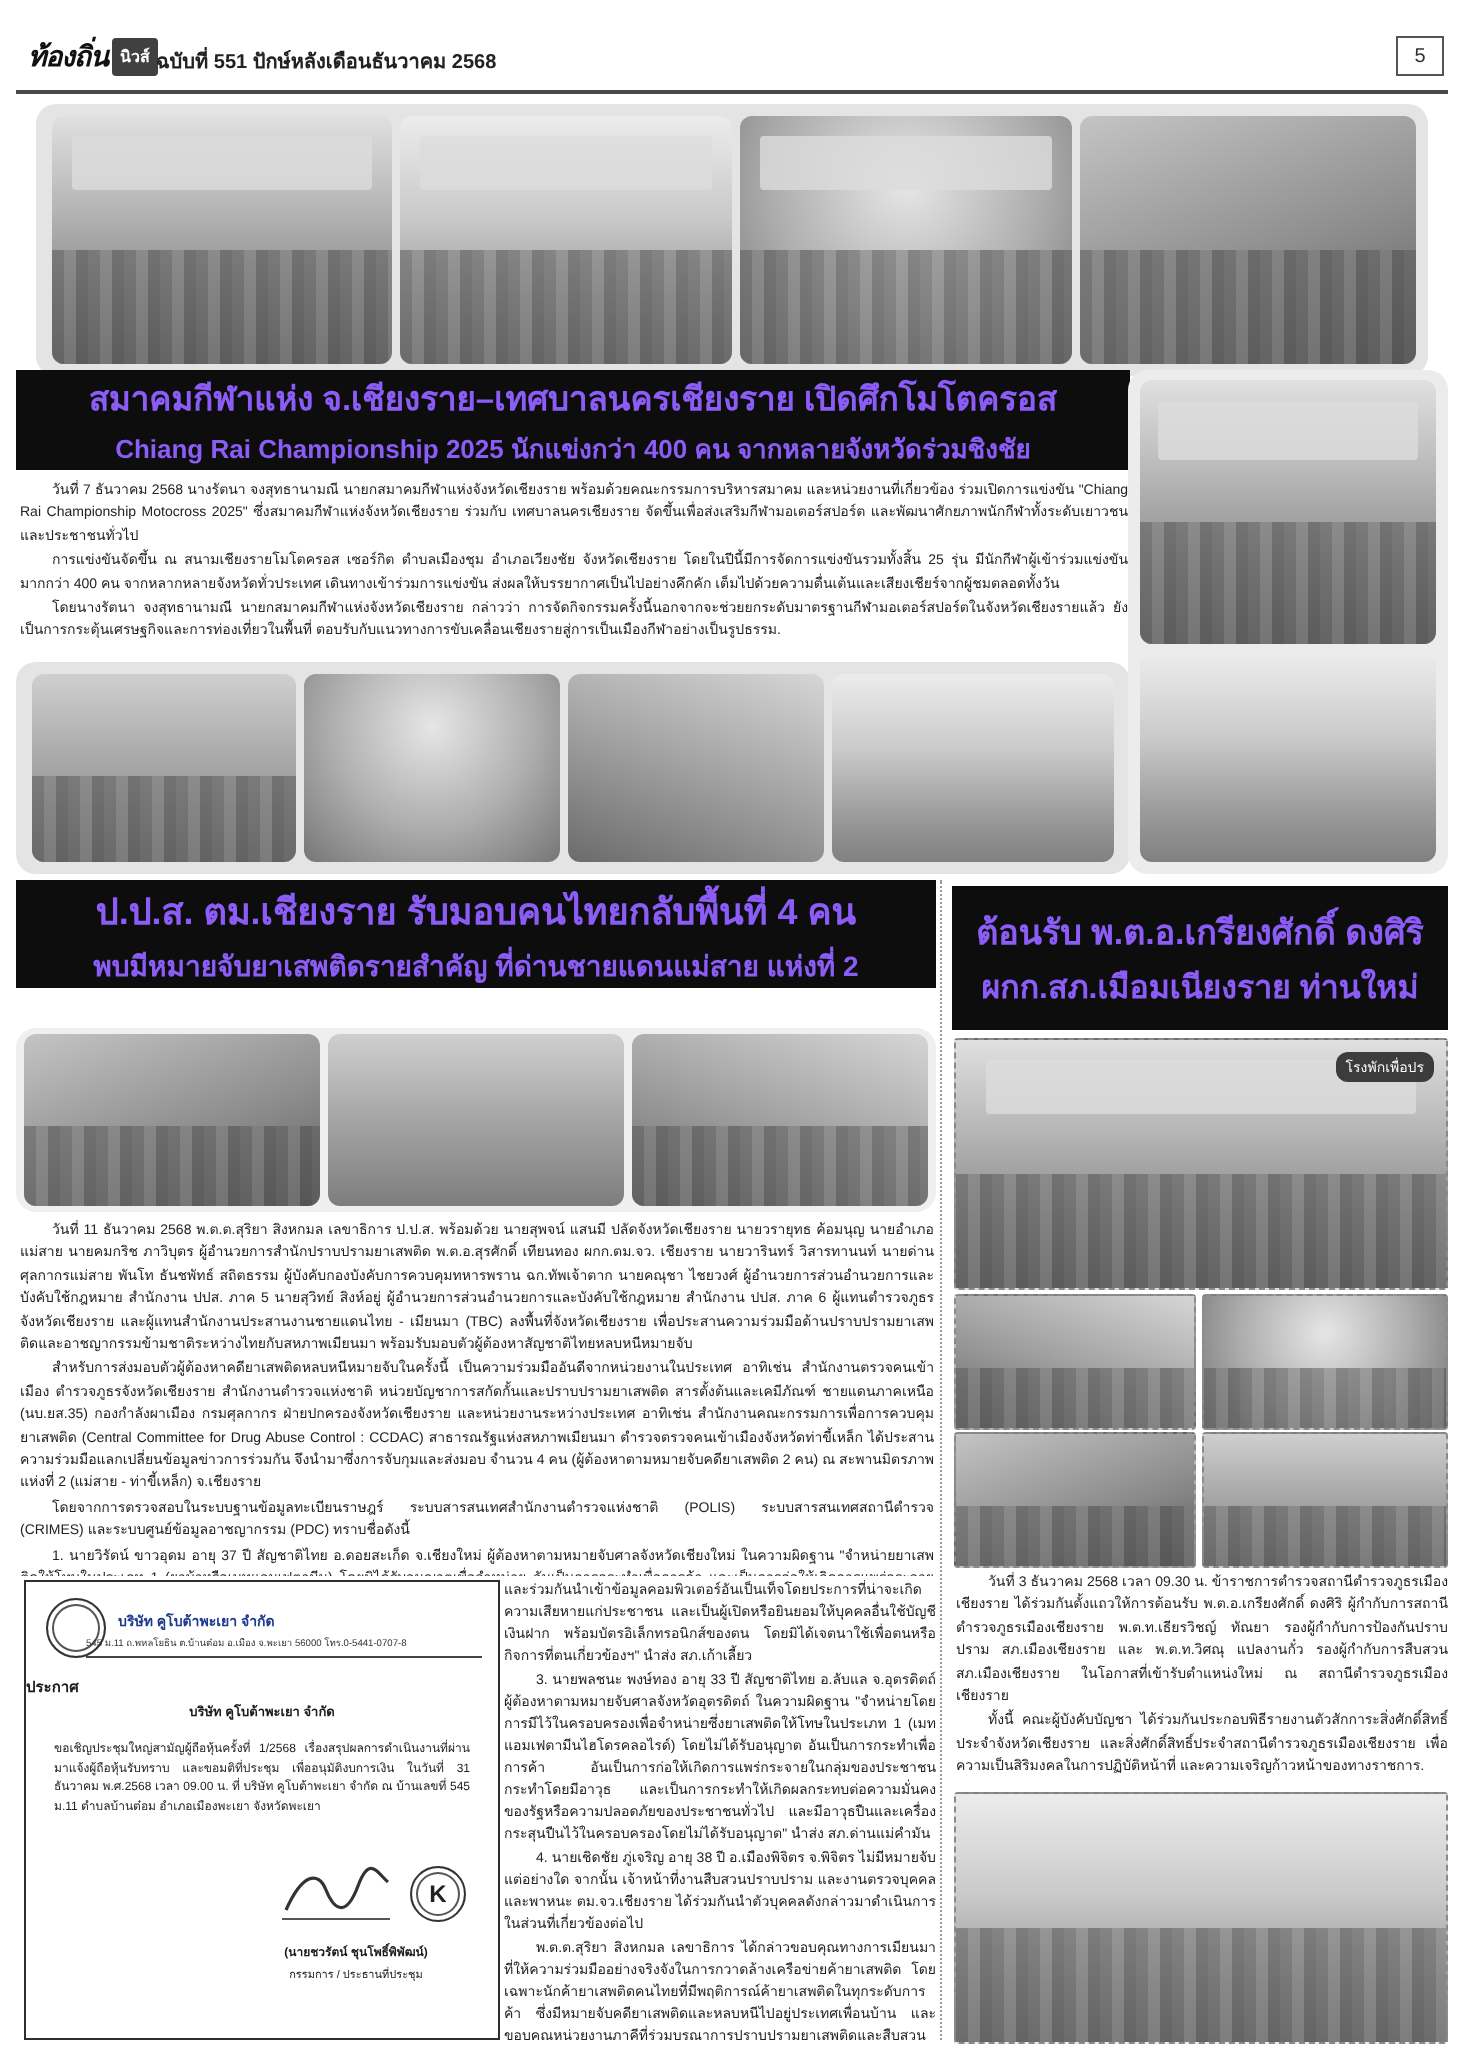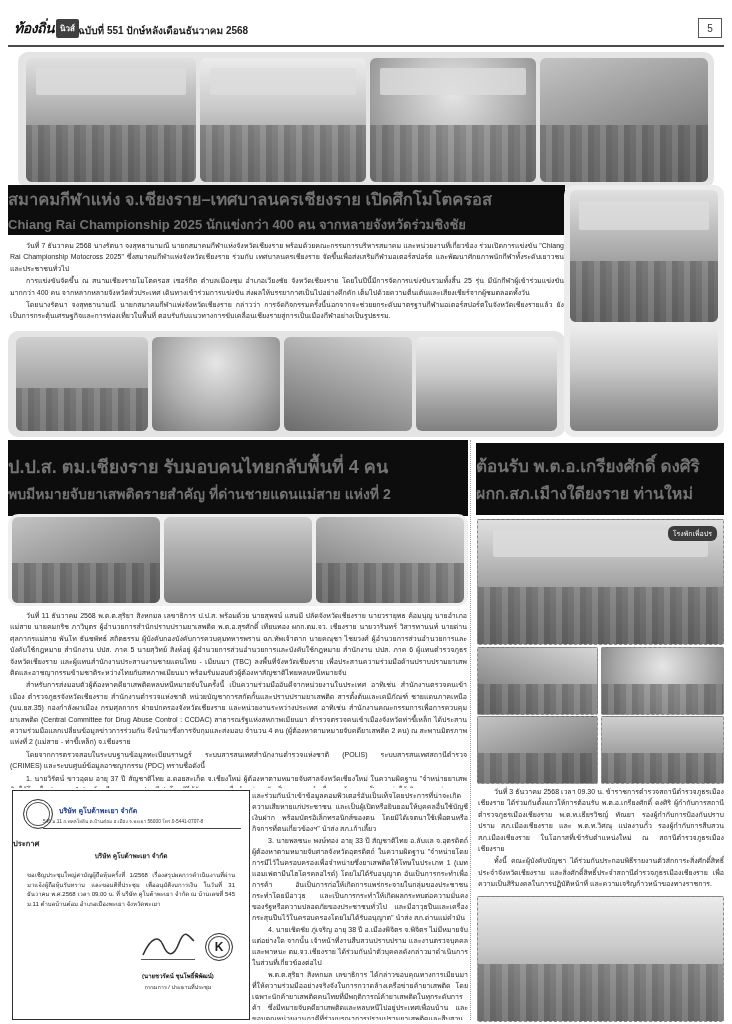--- a/index.html
+++ b/index.html
@@ -21,21 +21,21 @@
   .g2{background:linear-gradient(180deg,#cfcfcf 0%,#a9a9a9 45%,#7d7d7d 100%);}
   .g3{background:radial-gradient(circle at 50% 28%,#e6e6e6 0%,#adadad 55%,#767676 100%);}
   .g4{background:linear-gradient(180deg,#ececec 0%,#cacaca 40%,#9c9c9c 75%,#808080 100%);}
   .g5{background:linear-gradient(200deg,#d6d6d6 0%,#a2a2a2 50%,#6b6b6b 100%);}
   .g6{background:linear-gradient(160deg,#c4c4c4 0%,#8f8f8f 55%,#5f5f5f 100%);}
   .ph.dashed{border:1px dashed #8a8a8a;border-radius:2px;}
   .ph .crowd{position:absolute;bottom:0;left:0;right:0;height:46%;
              background:repeating-linear-gradient(90deg,#5a5a5a 0 6px,#7a7a7a 6px 12px,#4c4c4c 12px 18px);opacity:.55;}
   .ph .banner{position:absolute;top:8%;left:6%;right:6%;height:22%;background:#dcdcdc;opacity:.8;border-radius:2px;}
   
-  .hl{position:absolute;background:#0d0d0d;color:#737373;text-align:left;
+  .hl{position:absolute;background:#0d0d0d;color:#8b5cf6;text-align:center;
       display:flex;flex-direction:column;justify-content:center;gap:2px;}
   .hl .l1{font-weight:bold;}
   .hl .l2{font-weight:bold;}
   
   .body-txt{position:absolute;font-size:7px;line-height:11.4px;text-align:justify;color:#222;overflow:hidden;}
   .body-txt p{margin:0 0 1px 0;text-indent:16px;}
   .body-txt p.noindent{text-indent:0;}
   
   .vdot{position:absolute;border-left:1px dotted #9a9a9a;}
   
@@ -105,21 +105,21 @@
   </div>
 
   <div class="strip" style="left:564px;top:185px;width:160px;height:252px;background:#ececec;">
     <div class="ph g1" style="left:6px;top:5px;width:148px;height:132px;">
         <div class="banner"></div>
         <div class="crowd"></div>
       </div>
     <div class="ph g4" style="left:6px;top:142px;width:148px;height:104px;"></div>
   </div>
 
-  <div class="hl" style="left:8px;top:440px;width:460px;height:76px;">
+  <div class="hl" style="left:8px;top:440px;width:460px;height:54px;">
     <div class="l1" style="font-size:18px;">ป.ป.ส. ตม.เชียงราย รับมอบคนไทยกลับพื้นที่  4 คน</div>
     <div class="l2" style="font-size:14px;">พบมีหมายจับยาเสพติดรายสำคัญ ที่ด่านชายแดนแม่สาย แห่งที่ 2</div>
   </div>
   <div class="strip" style="left:8px;top:514px;width:460px;height:92px;background:#efefef;">
     <div class="ph g6" style="left:4px;top:3px;width:148px;height:86px;">
         <div class="crowd"></div>
       </div>
     <div class="ph g2" style="left:156px;top:3px;width:148px;height:86px;"></div>
     <div class="ph g5" style="left:308px;top:3px;width:148px;height:86px;">
         <div class="crowd"></div>
@@ -153,21 +153,21 @@
     <p class="noindent">และร่วมกันนำเข้าข้อมูลคอมพิวเตอร์อันเป็นเท็จโดยประการที่น่าจะเกิดความเสียหายแก่ประชาชน และเป็นผู้เปิดหรือยินยอมให้บุคคลอื่นใช้บัญชีเงินฝาก พร้อมบัตรอิเล็กทรอนิกส์ของตน โดยมิได้เจตนาใช้เพื่อตนหรือกิจการที่ตนเกี่ยวข้องฯ" นำส่ง สภ.เก้าเลี้ยว</p>
     <p>3. นายพลชนะ พงษ์ทอง อายุ 33 ปี สัญชาติไทย อ.ลับแล จ.อุตรดิตถ์ ผู้ต้องหาตามหมายจับศาลจังหวัดอุตรดิตถ์ ในความผิดฐาน "จำหน่ายโดยการมีไว้ในครอบครองเพื่อจำหน่ายซึ่งยาเสพติดให้โทษในประเภท 1 (เมทแอมเฟตามีนไฮโดรคลอไรด์) โดยไม่ได้รับอนุญาต อันเป็นการกระทำเพื่อการค้า อันเป็นการก่อให้เกิดการแพร่กระจายในกลุ่มของประชาชน กระทำโดยมีอาวุธ และเป็นการกระทำให้เกิดผลกระทบต่อความมั่นคงของรัฐหรือความปลอดภัยของประชาชนทั่วไป และมีอาวุธปืนและเครื่องกระสุนปืนไว้ในครอบครองโดยไม่ได้รับอนุญาต" นำส่ง สภ.ด่านแม่คำมัน</p>
     <p>4. นายเชิดชัย ภู่เจริญ อายุ 38 ปี อ.เมืองพิจิตร จ.พิจิตร ไม่มีหมายจับแต่อย่างใด จากนั้น เจ้าหน้าที่งานสืบสวนปราบปราม และงานตรวจบุคคลและพาหนะ ตม.จว.เชียงราย ได้ร่วมกันนำตัวบุคคลดังกล่าวมาดำเนินการในส่วนที่เกี่ยวข้องต่อไป</p>
     <p>พ.ต.ต.สุริยา สิงหกมล เลขาธิการ ได้กล่าวขอบคุณทางการเมียนมาที่ให้ความร่วมมืออย่างจริงจังในการกวาดล้างเครือข่ายค้ายาเสพติด โดยเฉพาะนักค้ายาเสพติดคนไทยที่มีพฤติการณ์ค้ายาเสพติดในทุกระดับการค้า ซึ่งมีหมายจับคดียาเสพติดและหลบหนีไปอยู่ประเทศเพื่อนบ้าน และขอบคุณหน่วยงานภาคีที่ร่วมบูรณาการปราบปรามยาเสพติดและสืบสวนขยายผลจนนำไปสู่การออกหมายจับผู้กระทำผิดในครั้งนี้ พร้อมเน้นย้ำหน่วยงานเกี่ยวข้องร่วมกันเดินหน้าบูรณาการการทำงานในทุกมิติ เพื่อให้สังคมมีความปลอดภัยจากปัญหายาเสพติด</p>
   </div>
 
   <div class="vdot" style="left:470px;top:440px;height:580px;"></div>
 
   <div class="hl" style="left:476px;top:443px;width:248px;height:72px;">
     <div class="l1" style="font-size:17px;">ต้อนรับ พ.ต.อ.เกรียงศักดิ์ ดงศิริ</div>
-    <div class="l2" style="font-size:16px;">ผกก.สภ.เมืางใดียงราย ท่านใหม่</div>
+    <div class="l2" style="font-size:16px;">ผกก.สภ.เมือมเนียงราย ท่านใหม่</div>
   </div>
   <div class="ph g1 dashed" style="left:477px;top:519px;width:245px;height:124px;">
     <div class="banner"></div>
       <div class="crowd"></div>
     <div class="photo-sign">โรงพักเพื่อปร</div>
   </div>
   <div class="ph g5 dashed" style="left:477px;top:647px;width:119px;height:66px;">
       <div class="crowd"></div>
     </div>
   <div class="ph g3 dashed" style="left:601px;top:647px;width:121px;height:66px;">

